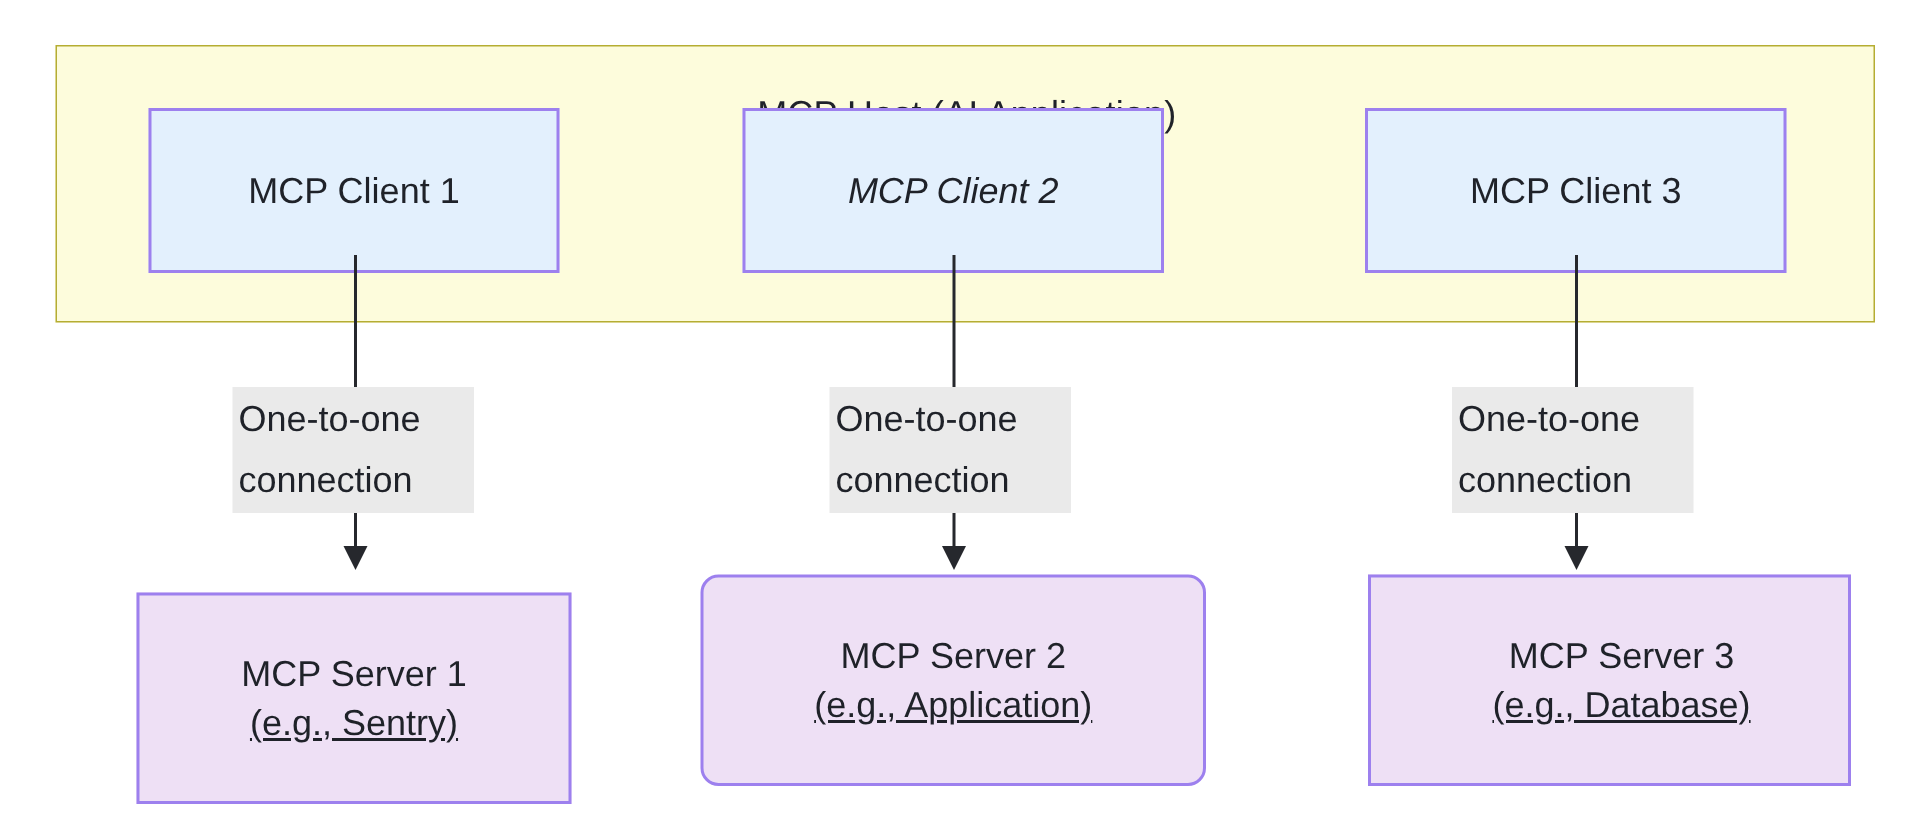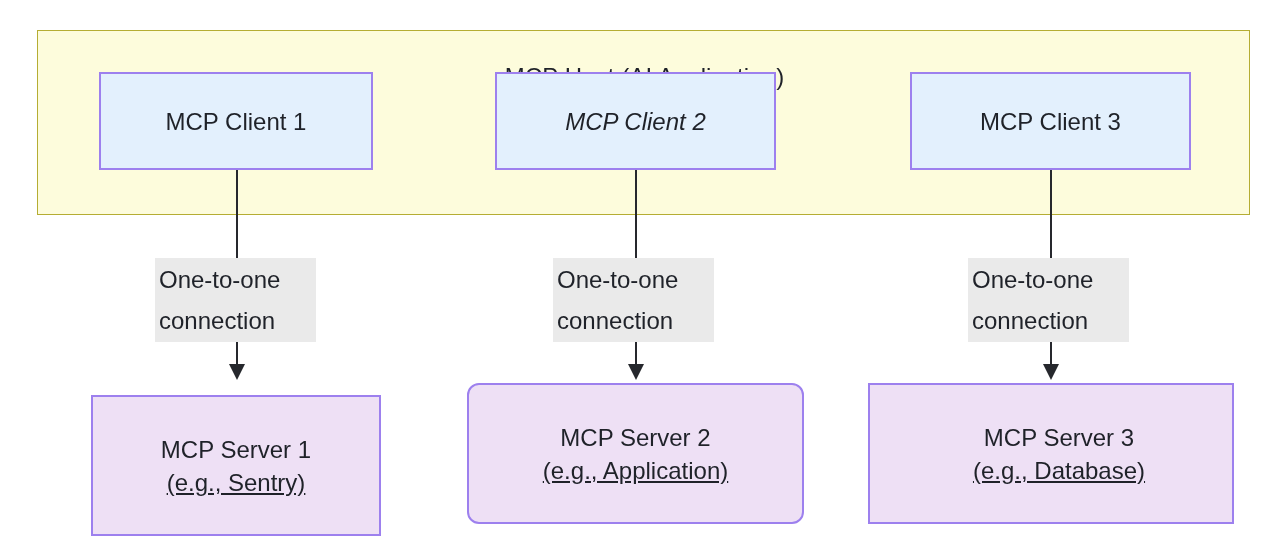--- a/index.html
+++ b/index.html
@@ -55,38 +55,38 @@
     justify-content: center;
     text-align: center;
     font-size: 24px;
     line-height: 33px;
     color: #1f2229;
   }
   .client-node {
     background: #e3f0fd;
     border: 2px solid #9d80ee;
     top: 72px;
-    height: 98px;
+    height: 110px;
   }
   .server-node {
     background: #eee0f5;
     border: 2px solid #9d80ee;
     top: 383px;
     height: 141px;
   }
   .node .line2 { display: block; text-decoration: underline; }
 
   
   .col1 { left: 99px;  width: 274px; }
   .col2 { left: 495px; width: 281px; font-style: italic; }
   .col3 { left: 910px; width: 281px; }
 
   .s-col1 { left: 91px;  width: 290px; margin-top: 12px; }
   .s-col2 { left: 467px; width: 337px; border-radius: 12px; }
-  .s-col3 { left: 868px; width: 366px; padding-left: 16px; }
+  .s-col3 { left: 912px; width: 322px; padding-left: 16px; }
 
   
   .connector {
     position: absolute;
     top: 170px;
     height: 213px;
     width: 2px;
     pointer-events: none;
   }
   .connector .stem {

